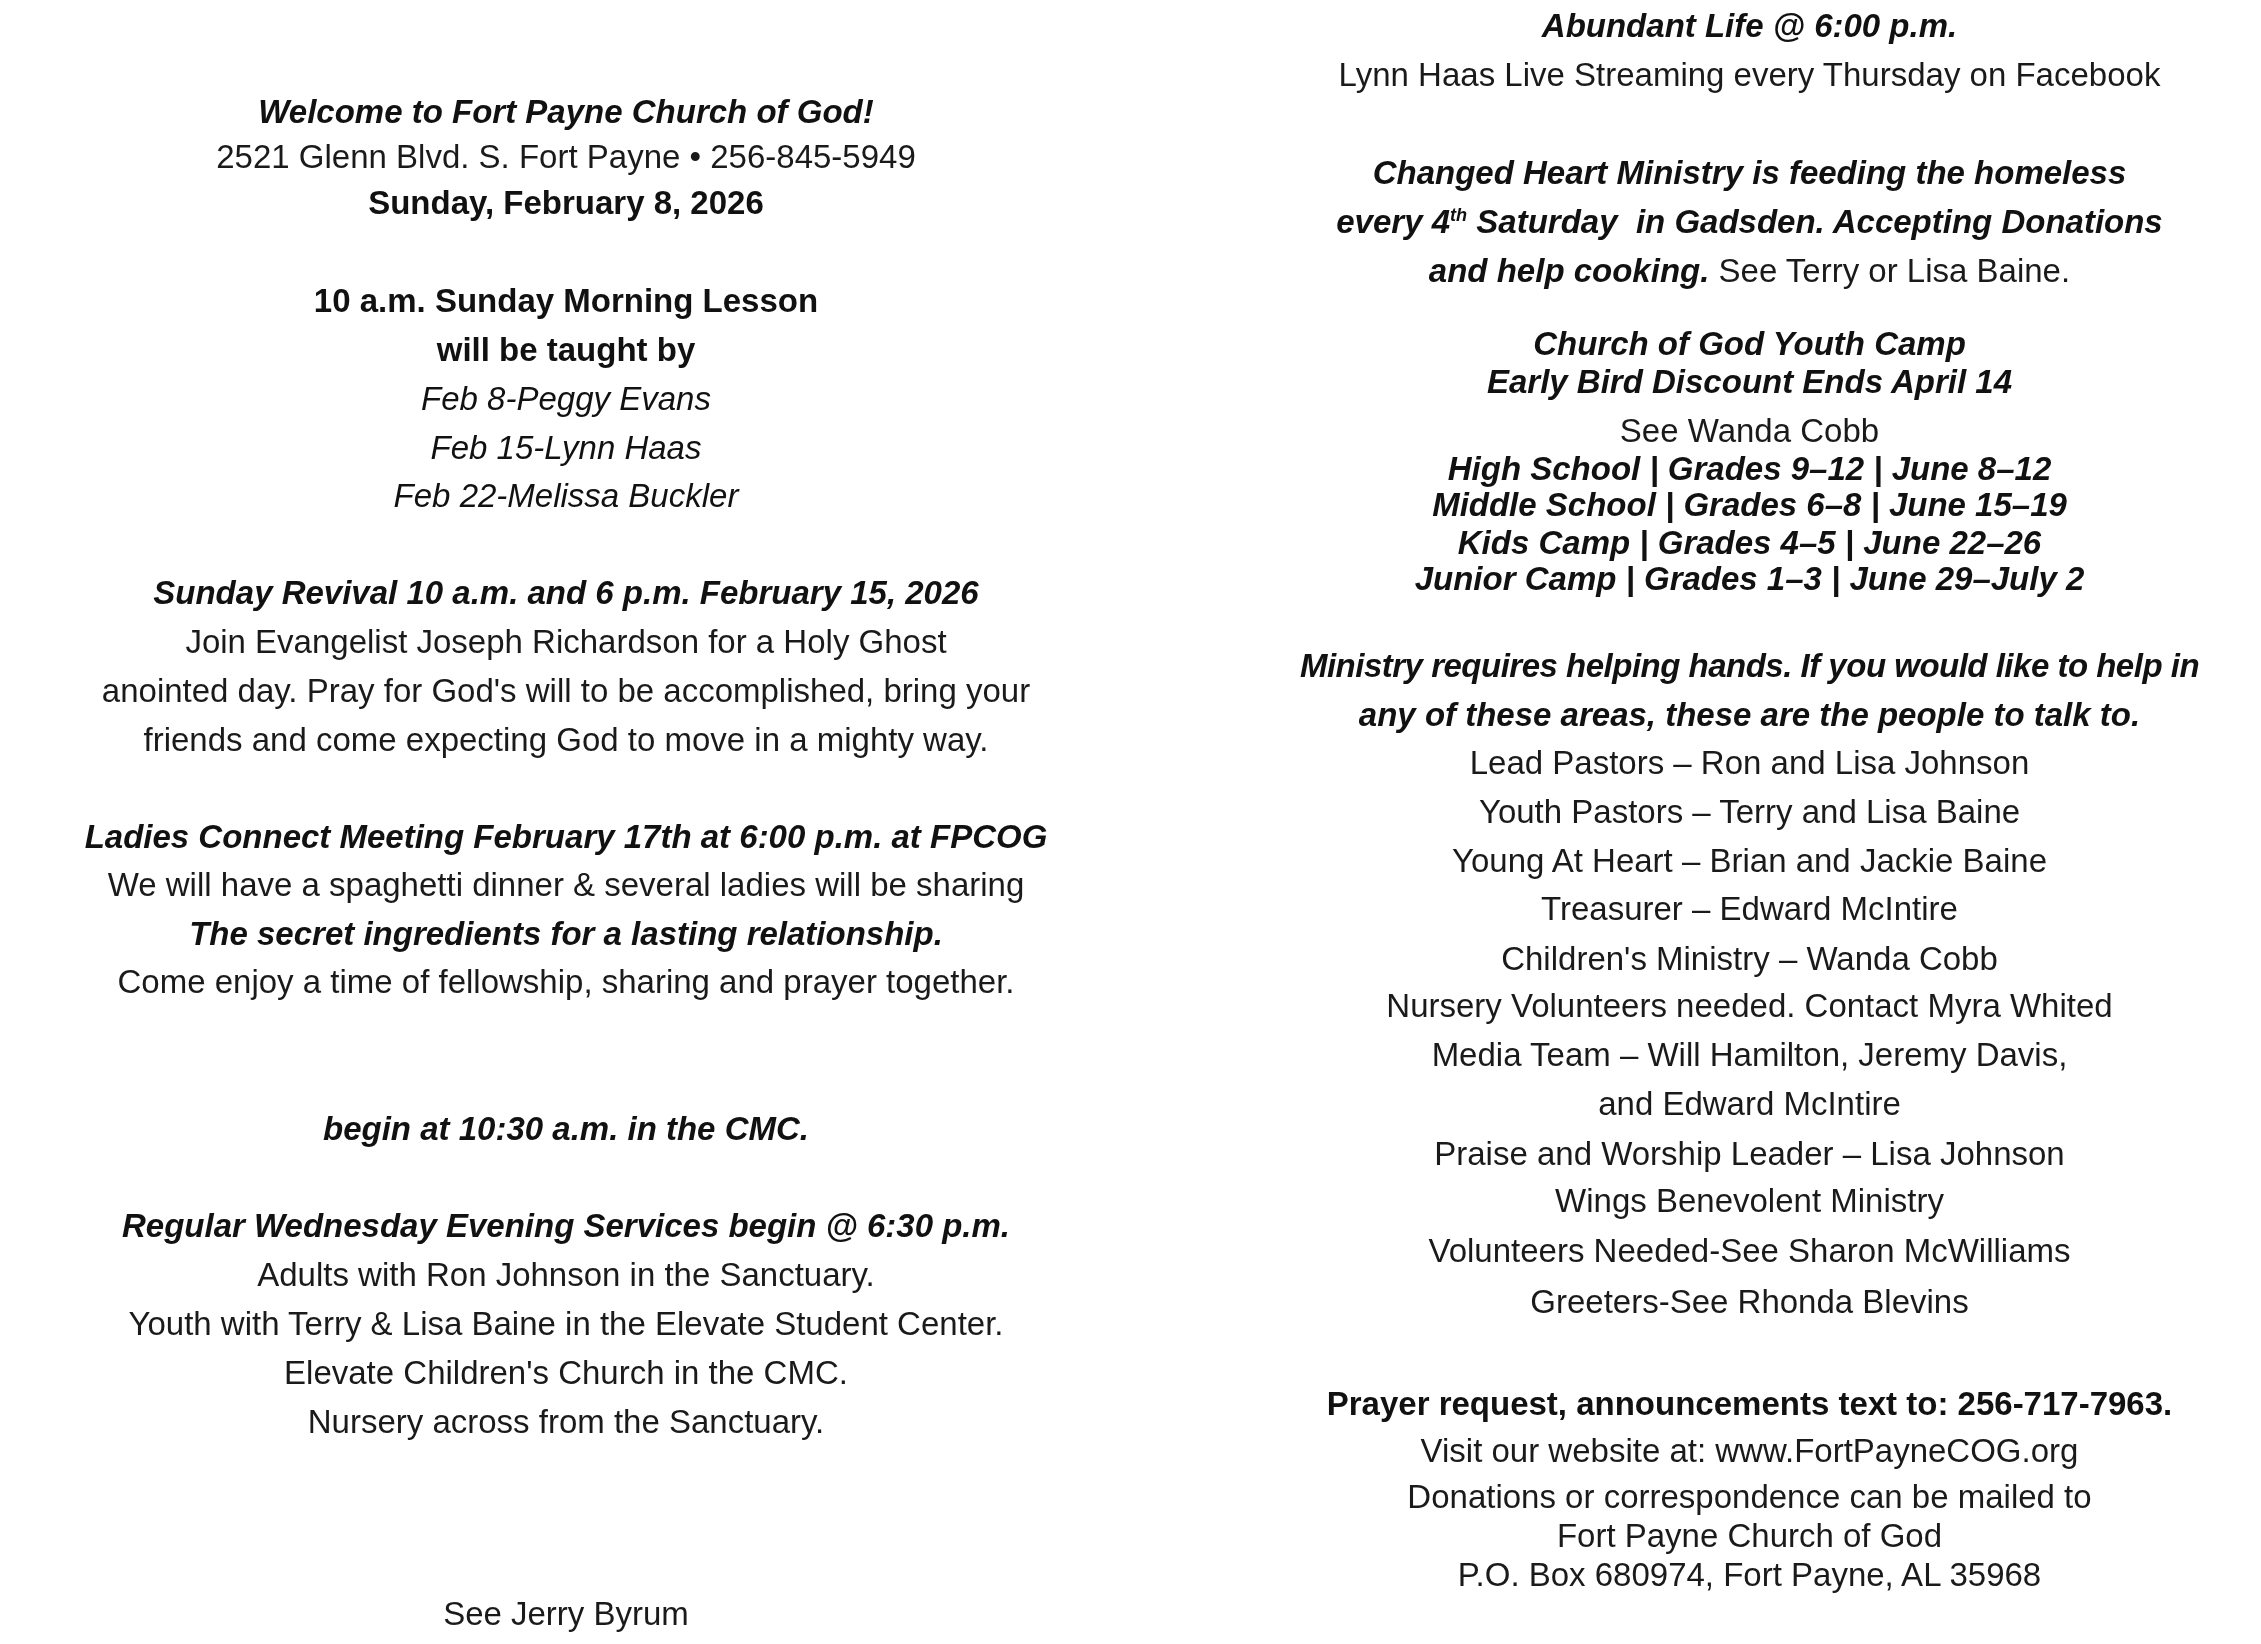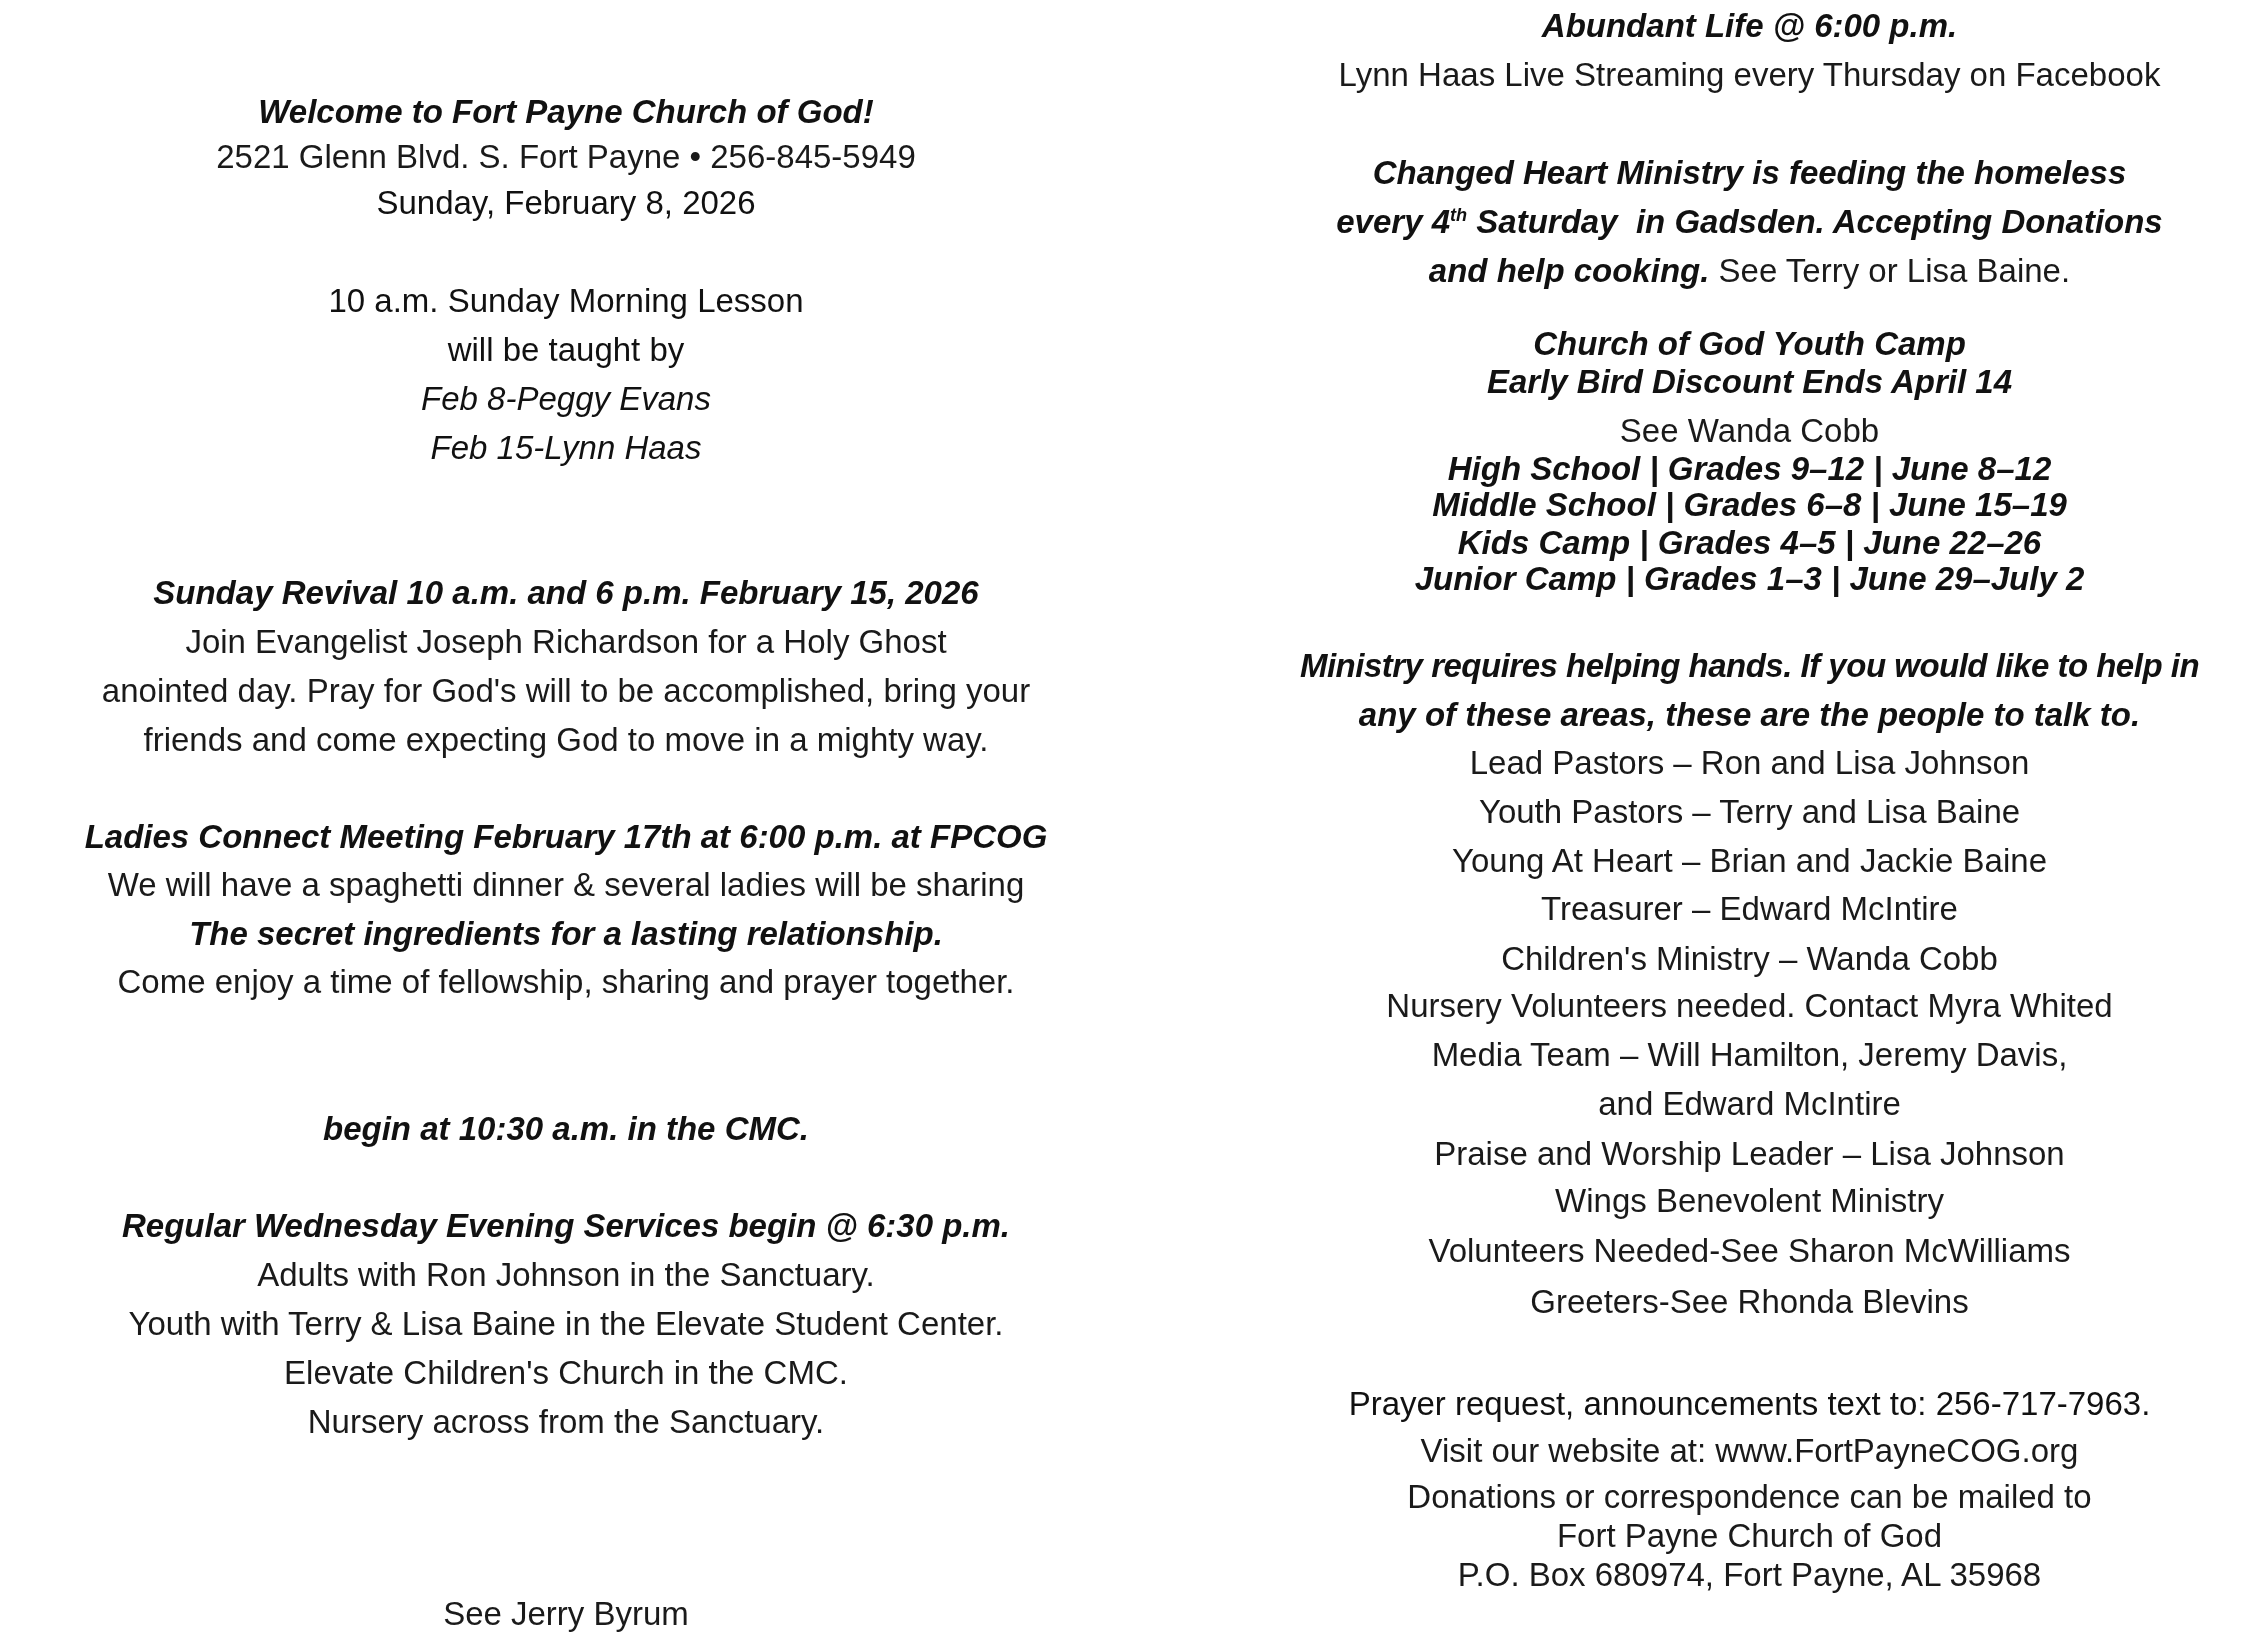--- a/index.html
+++ b/index.html
@@ -3,39 +3,40 @@
 <meta charset="utf-8">
 <style>
   html, body { margin:0; padding:0; background:#ffffff; }
   body { width:2262px; height:1645px; position:relative; overflow:hidden;
          font-family:"Liberation Sans", sans-serif; color:#111; }
   .col { position:absolute; top:0; height:1645px; }
   #left { left:4px; width:1124px; }
   #right { left:1176px; width:1147px; }
   .ln { position:absolute; left:0; right:0; text-align:center; white-space:nowrap;
         font-size:33px; line-height:1; font-family:"Liberation Sans Narrow","Liberation Sans", sans-serif; }
-  .b { font-weight:400; }
+  .b { font-weight:700; }
   .i { font-style:italic; }
   .bi { font-weight:700; font-style:italic; }
   .light { font-weight:400; color:#1a1a1a; }
   .tight { letter-spacing:-0.5px; }
   sup { font-size:0.55em; vertical-align:super; line-height:0; }
 </style>
 </head>
 <body>
 
 <div id="left" class="col">
   <div class="ln bi" style="top:95px">Welcome to Fort Payne Church of God!</div>
   <div class="ln light" style="top:140px">2521 Glenn Blvd. S. Fort Payne • 256-845-5949</div>
   <div class="ln b" style="top:186px">Sunday, February 8, 2026</div>
 
   <div class="ln b" style="top:284px">10 a.m. Sunday Morning Lesson</div>
   <div class="ln b" style="top:333px">will be taught by</div>
   <div class="ln i" style="top:382px">Feb 8-Peggy Evans</div>
   <div class="ln i" style="top:431px">Feb 15-Lynn Haas</div>
+  <div class="ln i" style="top:479px">Feb 22-Melissa Buckler</div>
 
   <div class="ln bi" style="top:576px">Sunday Revival 10 a.m. and 6 p.m. February 15, 2026</div>
   <div class="ln light" style="top:625px">Join Evangelist Joseph Richardson for a Holy Ghost</div>
   <div class="ln light" style="top:674px">anointed day. Pray for God's will to be accomplished, bring your</div>
   <div class="ln light" style="top:723px">friends and come expecting God to move in a mighty way.</div>
 
   <div class="ln bi" style="top:820px">Ladies Connect Meeting February 17th at 6:00 p.m. at FPCOG</div>
   <div class="ln light" style="top:868px">We will have a spaghetti dinner &amp; several ladies will be sharing</div>
   <div class="ln bi" style="top:917px">The secret ingredients for a lasting relationship.</div>
   <div class="ln light" style="top:965px">Come enjoy a time of fellowship, sharing and prayer together.</div>

